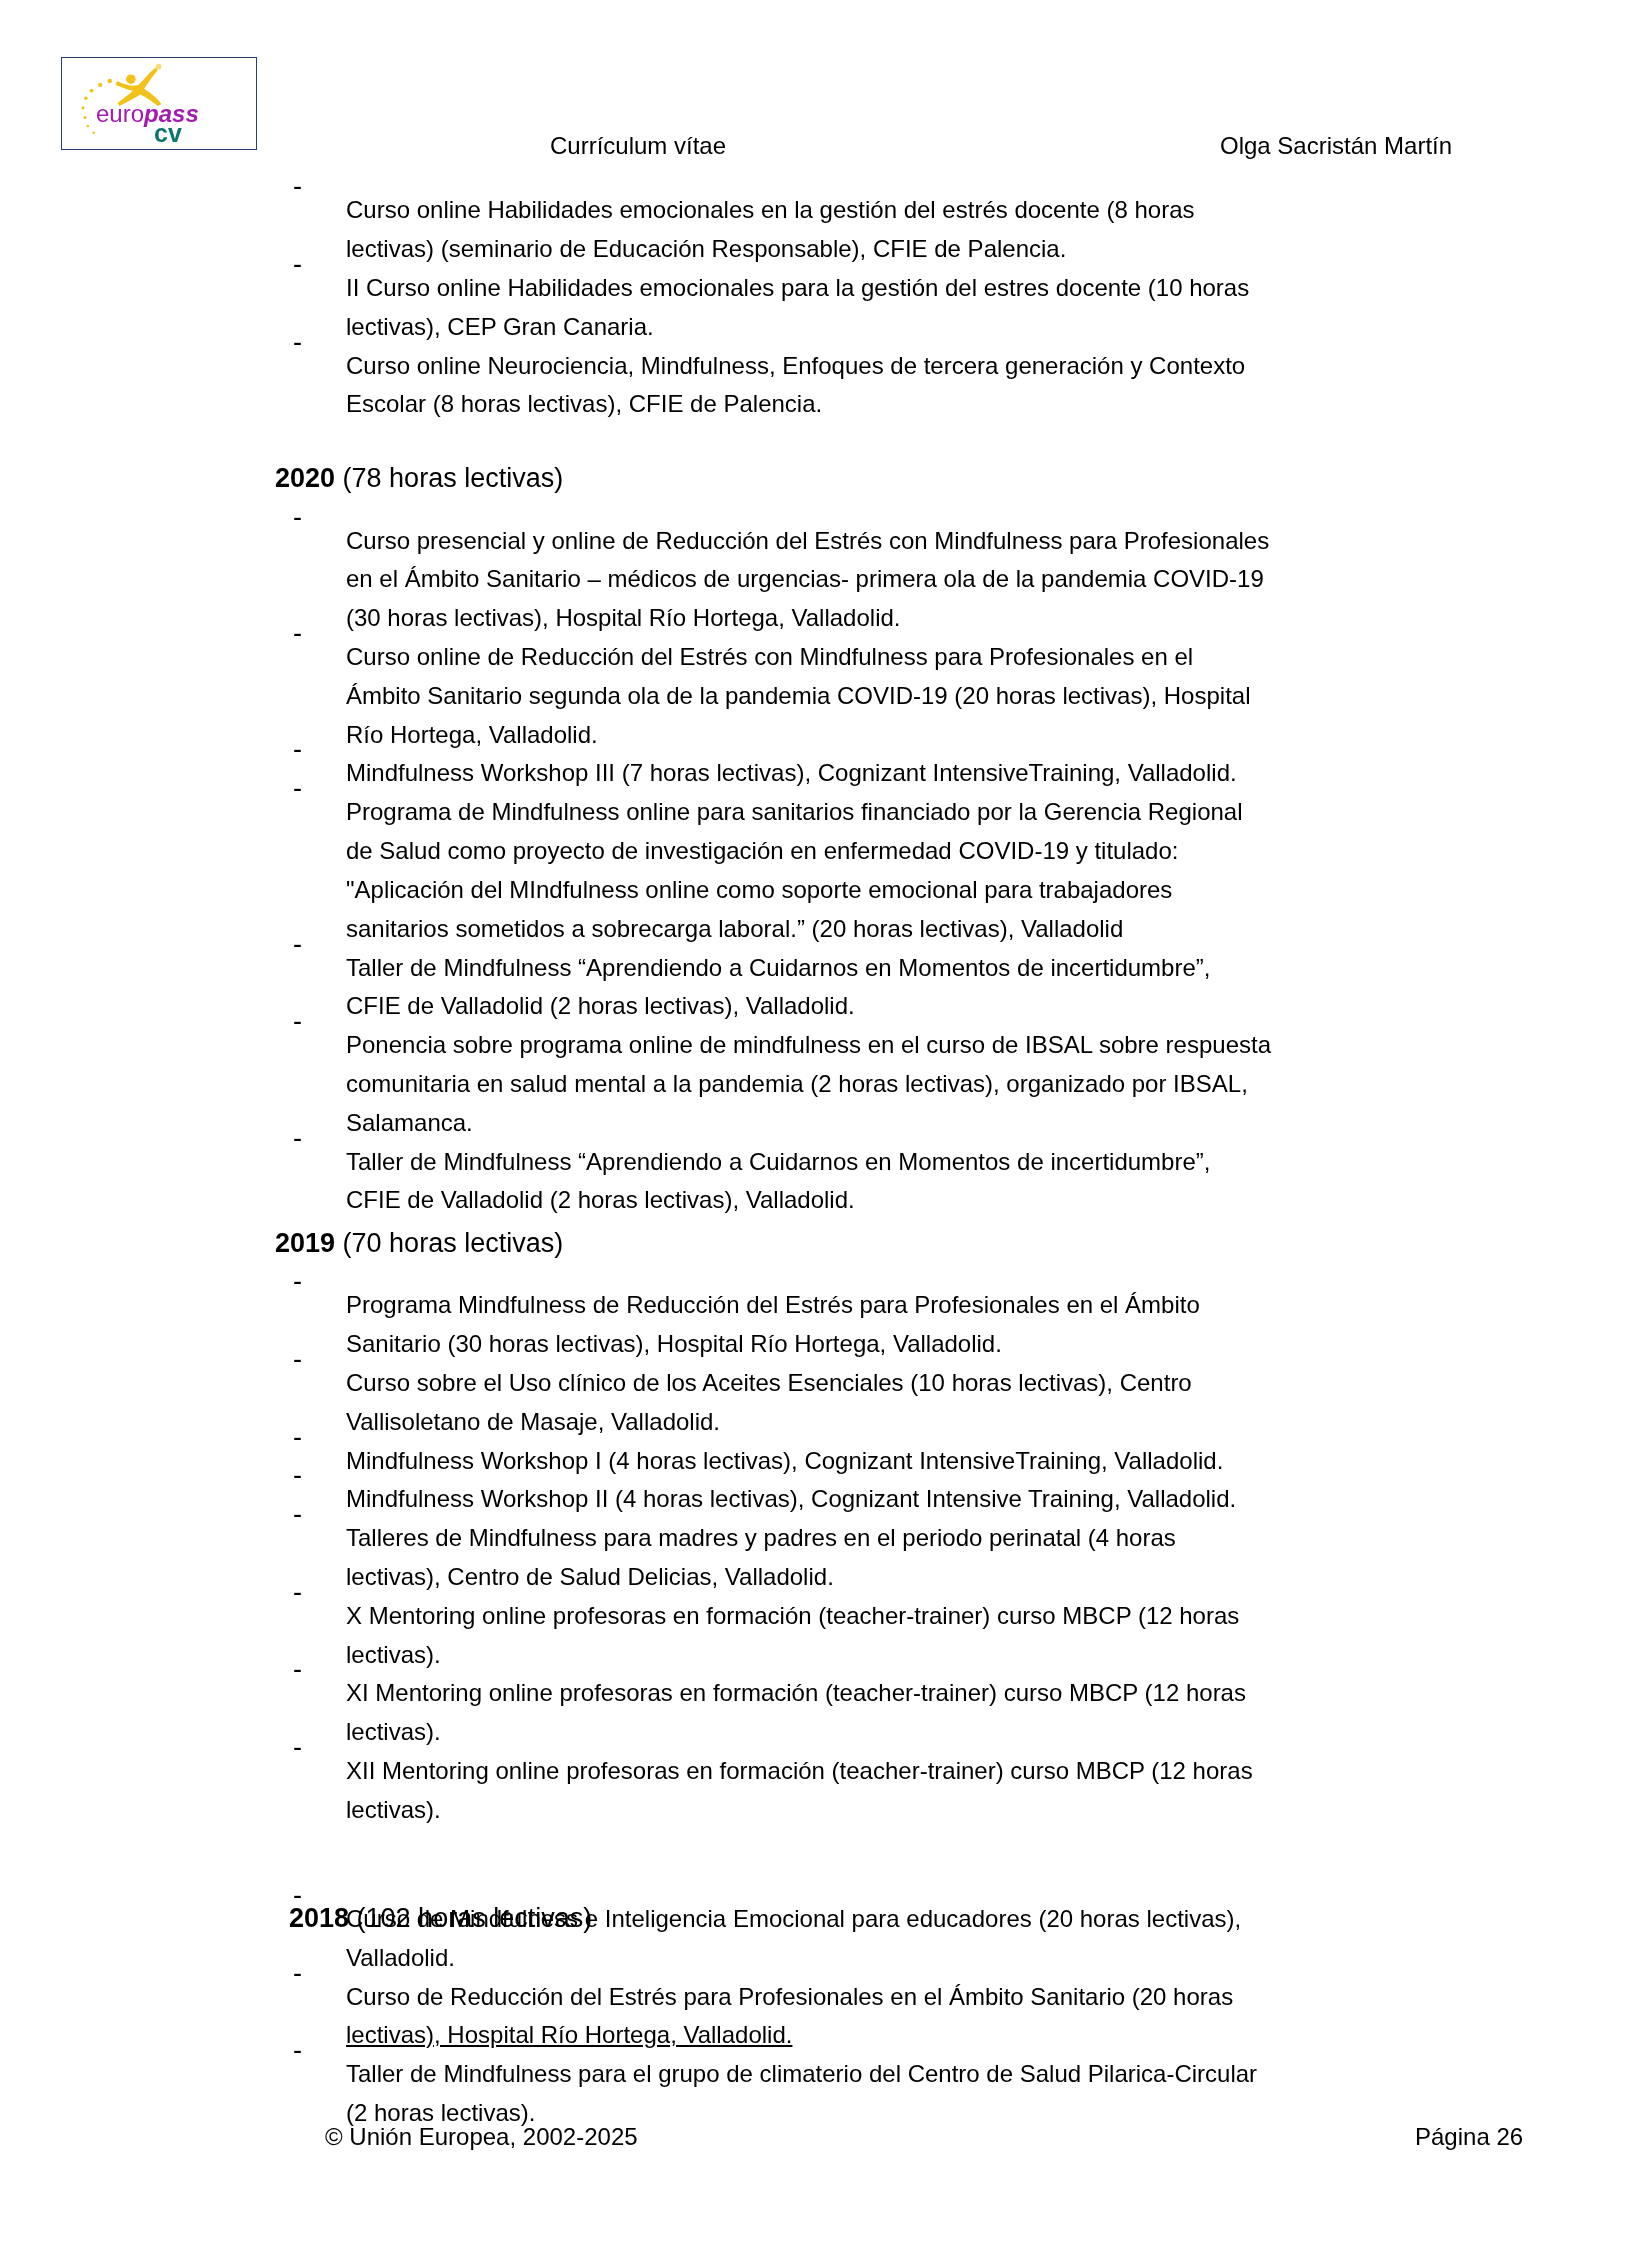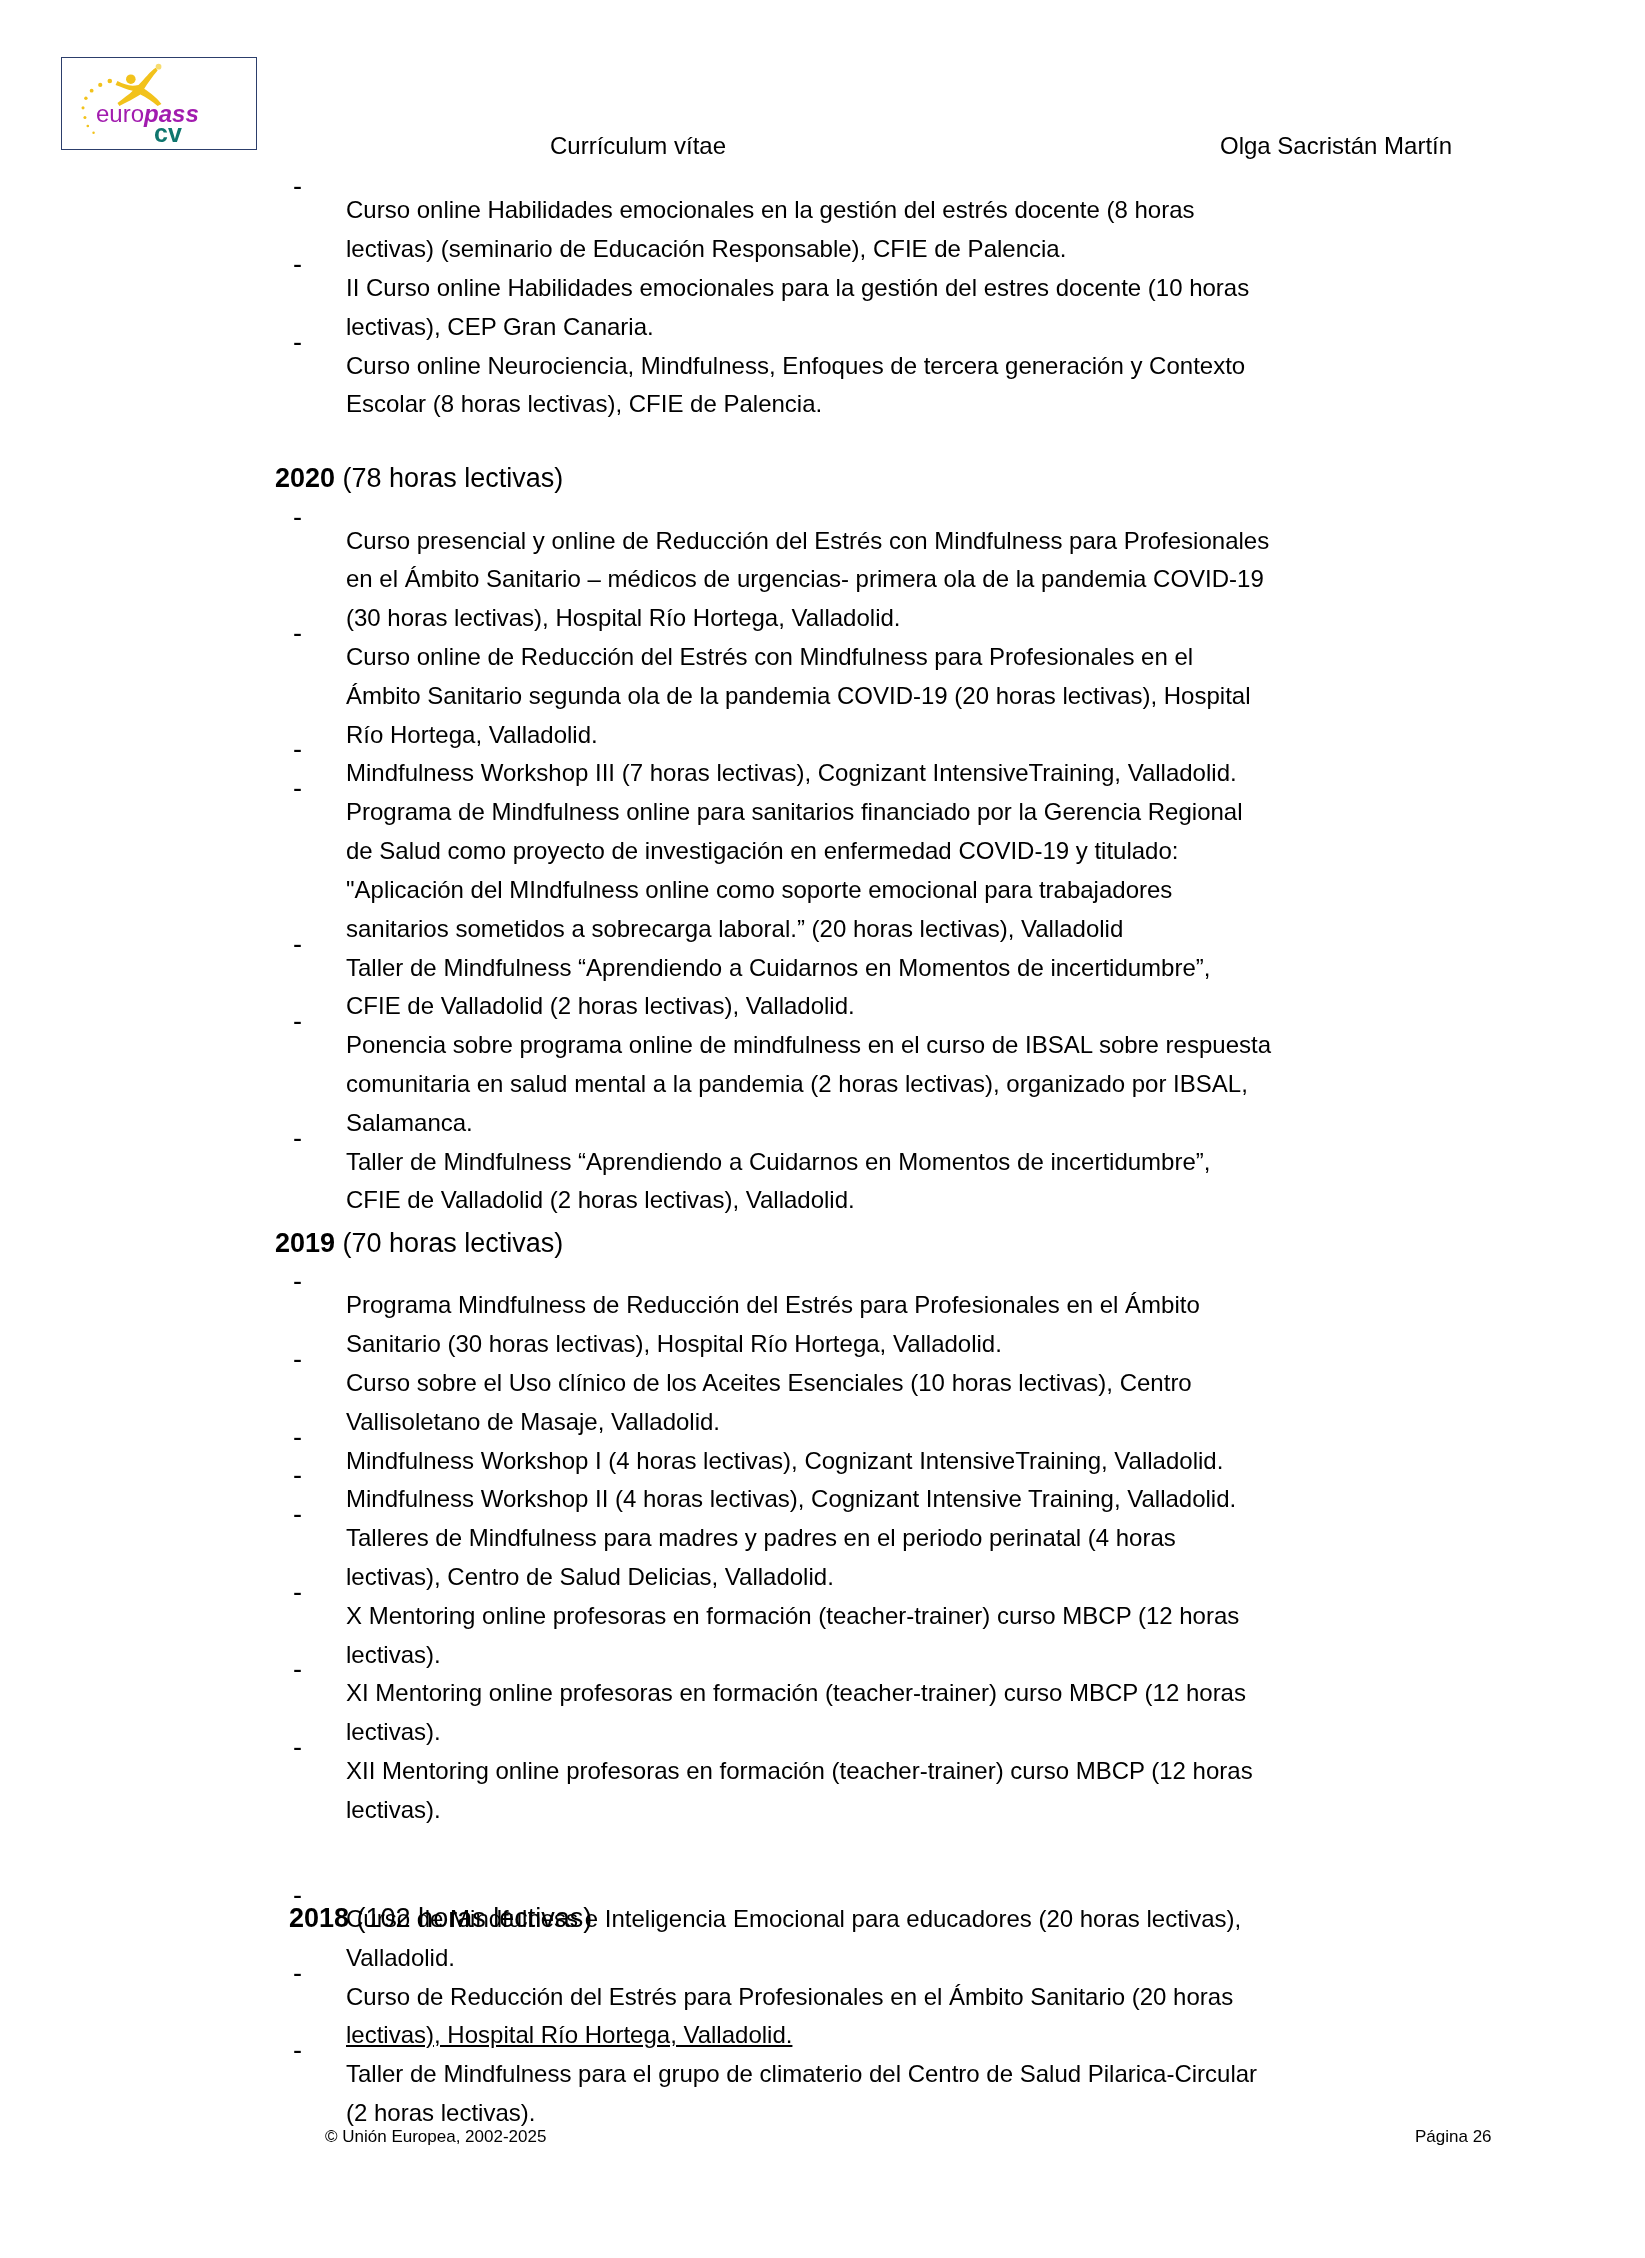--- a/index.html
+++ b/index.html
@@ -8,21 +8,21 @@
   .logo { position: absolute; left: 61px; top: 57px; width: 196px; height: 93px;
           border: 1.4px solid #2c3e6b; box-sizing: border-box; background: #fff; }
   .logo svg { position: absolute; left: 0; top: 0; }
   .hdr { position: absolute; font-size: 24px; line-height: 29px; top: 131px; }
   .hdr-title { left: 550px; }
   .hdr-name { left: 1220px; }
   .line { position: absolute; font-size: 24px; line-height: 38px; white-space: nowrap; margin-top: 24px; }
   .dash { position: absolute; font-size: 27px; line-height: 38px; left: 293px; }
   .year { position: absolute; left: 275px; font-size: 27px; line-height: 38px; white-space: nowrap; }
   .year b { font-weight: bold; }
-  .foot { position: absolute; top: 2122px; font-size: 17px; line-height: 29px; }
+  .foot { position: absolute; top: 2122px; font-size: 24px; line-height: 29px; }
   .foot-left { left: 325px; }
   .foot-right { left: 1392px; margin-left: 23px; }
 </style>
 </head>
 <body>
 
 <div class="logo">
   <svg width="196" height="93" viewBox="0 0 205 97">
 
     <g fill="#f2c21b">

